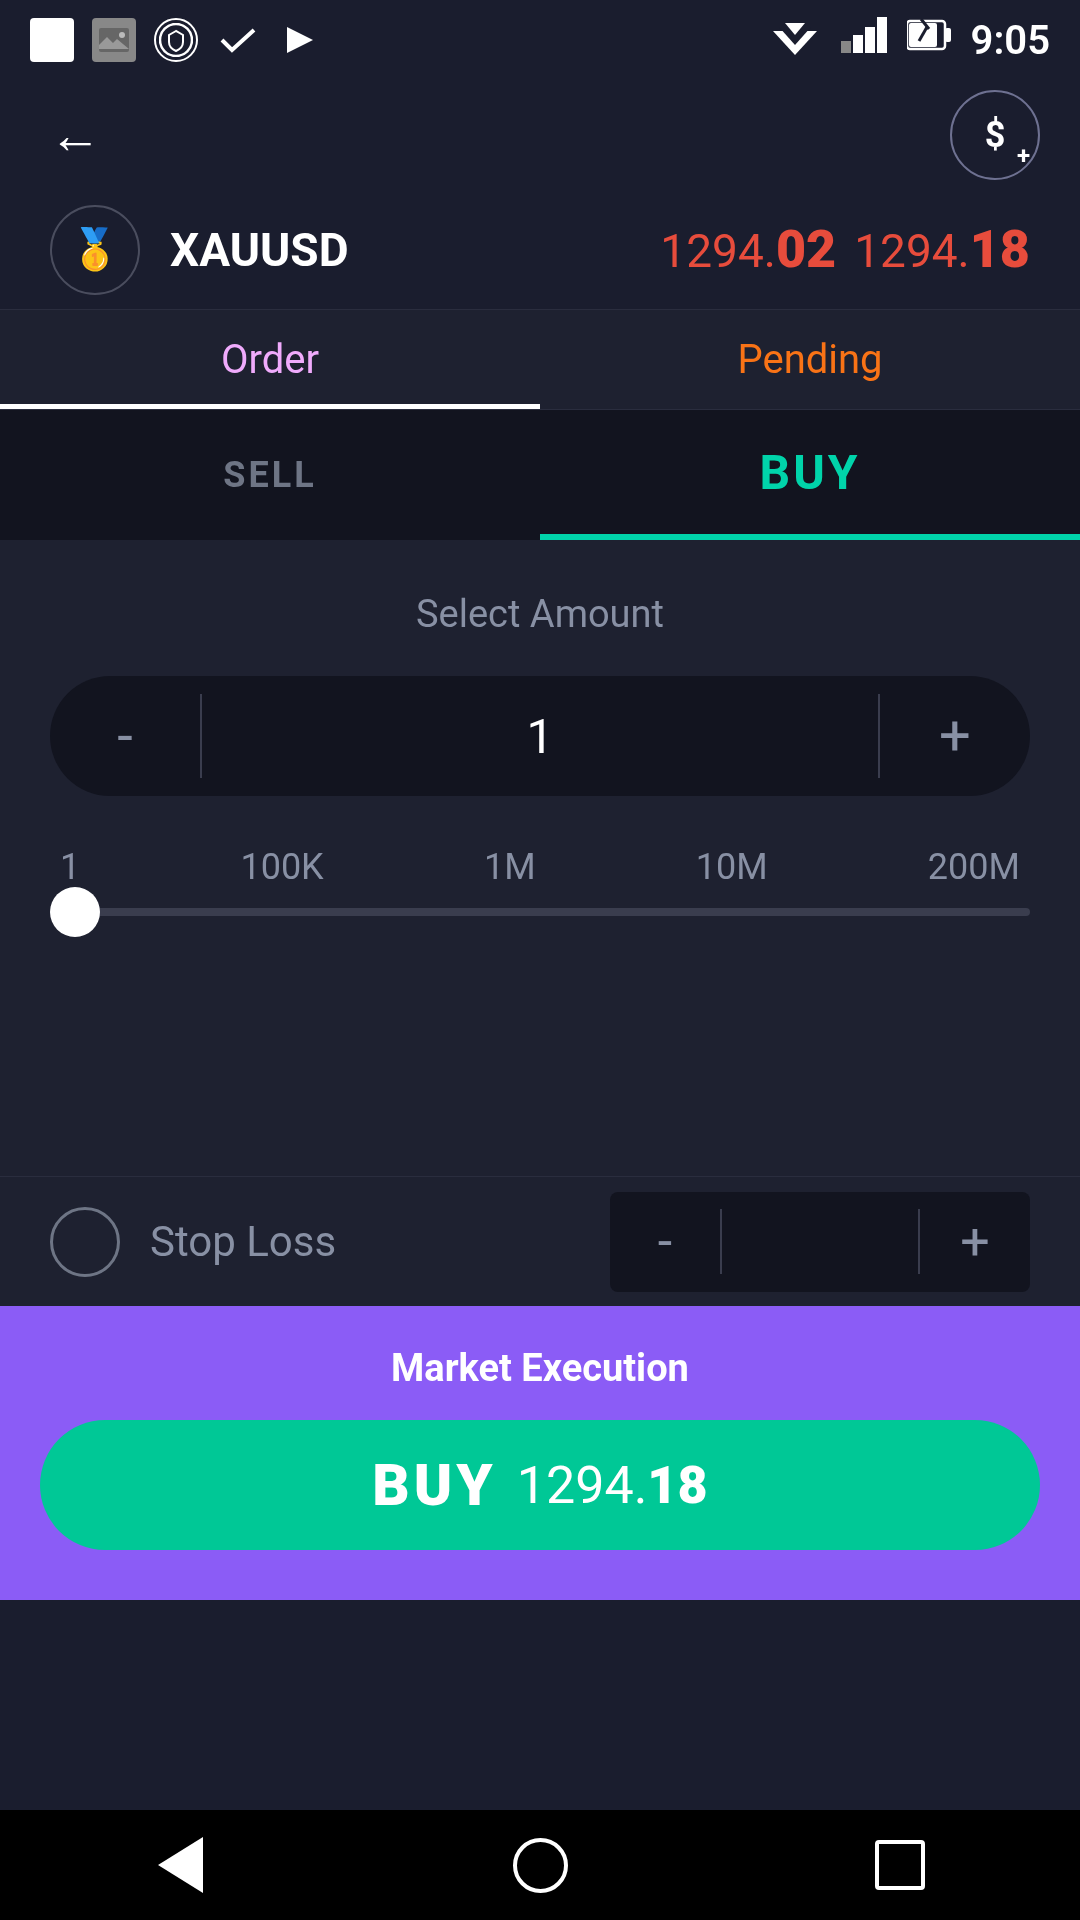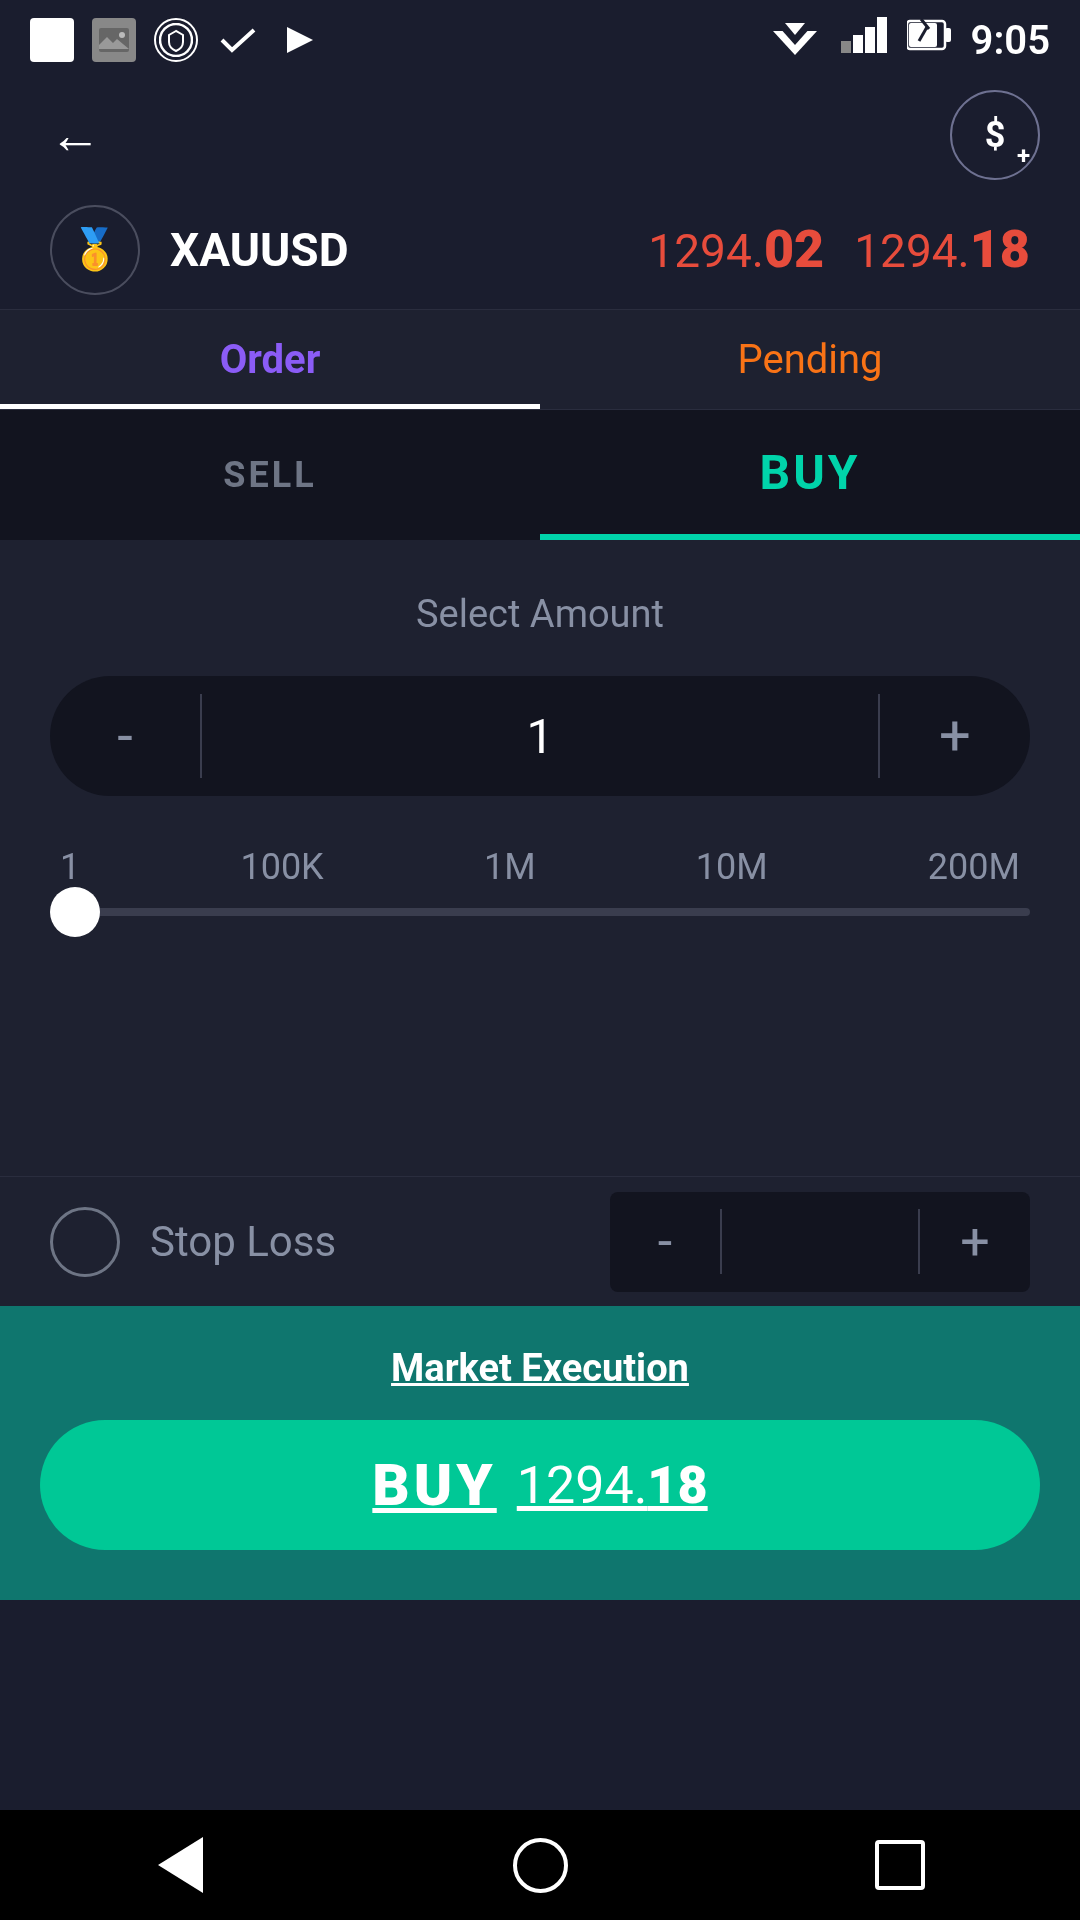--- a/index.html
+++ b/index.html
@@ -170,21 +170,21 @@
     }
 
     .symbol-name {
       font-size: 46px;
       font-weight: 700;
       color: #fff;
     }
 
     .symbol-prices {
       display: flex;
-      gap: 30px;
+      gap: 18px;
     }
 
     .price-sell {
       font-size: 46px;
       color: #e74c3c;
     }
 
     .price-buy {
       font-size: 46px;
       color: #e74c3c;
@@ -204,22 +204,22 @@
       display: flex;
       align-items: center;
       justify-content: center;
       font-size: 40px;
       cursor: pointer;
       position: relative;
       color: #f97316;
     }
 
     .main-tab.active {
-      color: #8b5cf6;
-      font-weight: 700;
+      color: #f0abfc;
+      font-weight: 400;
     }
 
     .main-tab.active::after {
       content: '';
       position: absolute;
       bottom: 0;
       left: 0;
       right: 0;
       height: 5px;
       background: #fff;
@@ -414,23 +414,22 @@
     .sl-value {
       flex: 1;
       text-align: center;
       font-size: 44px;
       color: #8890a4;
     }
 
     
     .market-execution-area {
       width: 100%;
-      background-color: #0f766e;
+      background-color: #8b5cf6;
       padding: 40px 40px 50px;
-      text-decoration: underline;
     }
 
     .market-execution-label {
       text-align: center;
       font-size: 38px;
       color: #fff;
       font-weight: 700;
       margin-bottom: 30px;
     }
 

